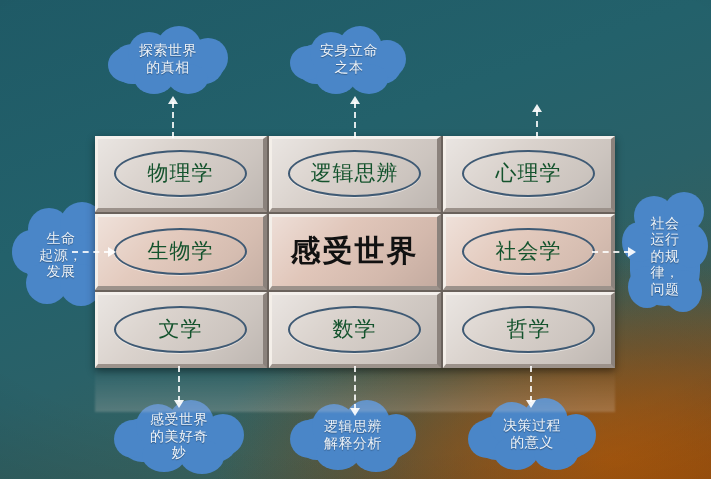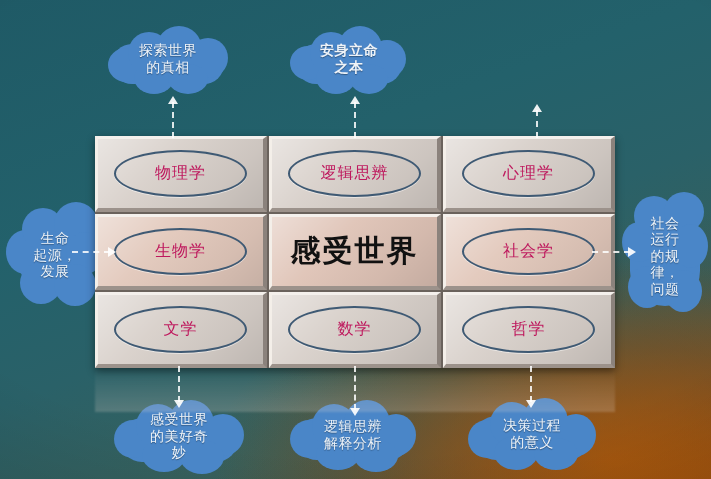--- a/index.html
+++ b/index.html
@@ -89,21 +89,21 @@
   }
   .ellipse{
     position:relative;z-index:2;
     width:78%;height:62%;
     border:2px solid #3f5a74;
     border-radius:50%;
     display:flex;align-items:center;justify-content:center;
     box-shadow:0 1px 0 rgba(255,255,255,.5);
   }
   .ellipse span{
-    font-size:16px;color:#be185d;letter-spacing:1px;
+    font-size:21px;color:#14532d;letter-spacing:1px;
     font-family:"DejaVu Serif","Liberation Serif",serif;
   }
   .center-label{
     position:relative;z-index:2;
     font-size:30px;color:#111;letter-spacing:2px;font-weight:700;
     font-family:"DejaVu Serif","Liberation Serif",serif;
   }
   
   #reflection{
     position:absolute;left:95px;top:368px;width:520px;height:44px;z-index:3;
@@ -219,34 +219,34 @@
     <div class="puff" style="left:4px;top:26px;width:36px;height:34px;"></div>
     <div class="puff" style="left:24px;top:10px;width:42px;height:42px;"></div>
     <div class="puff" style="left:52px;top:4px;width:46px;height:46px;"></div>
     <div class="puff" style="left:84px;top:16px;width:40px;height:40px;"></div>
     <div class="puff" style="left:30px;top:40px;width:40px;height:32px;"></div>
     <div class="puff" style="left:64px;top:42px;width:40px;height:30px;"></div>
     <div class="txt">探索世界
 的真相</div>
   </div>
 
-  <div class="cloud" style="left:288px;top:22px;width:122px;height:74px;font-weight:bold;">
+  <div class="cloud" style="left:288px;top:22px;width:122px;height:74px;">
     <div class="body" style="left:8px;top:22px;width:106px;height:40px;"></div>
     <div class="puff" style="left:2px;top:24px;width:36px;height:34px;"></div>
     <div class="puff" style="left:22px;top:10px;width:42px;height:42px;"></div>
     <div class="puff" style="left:50px;top:4px;width:44px;height:44px;"></div>
     <div class="puff" style="left:80px;top:18px;width:38px;height:38px;"></div>
     <div class="puff" style="left:28px;top:40px;width:40px;height:32px;"></div>
     <div class="puff" style="left:62px;top:42px;width:38px;height:30px;"></div>
     <div class="txt">安身立命
 之本</div>
   </div>
 
 
-  <div class="cloud" style="left:6px;top:196px;width:98px;height:118px;">
+  <div class="cloud" style="left:12px;top:196px;width:98px;height:118px;">
     <div class="body" style="left:10px;top:22px;width:78px;height:74px;"></div>
     <div class="puff" style="left:0px;top:34px;width:38px;height:44px;"></div>
     <div class="puff" style="left:16px;top:12px;width:42px;height:42px;"></div>
     <div class="puff" style="left:48px;top:6px;width:44px;height:44px;"></div>
     <div class="puff" style="left:60px;top:36px;width:38px;height:42px;"></div>
     <div class="puff" style="left:14px;top:66px;width:42px;height:42px;"></div>
     <div class="puff" style="left:48px;top:68px;width:42px;height:42px;"></div>
     <div class="txt">生命
 起源，
 发展</div>

